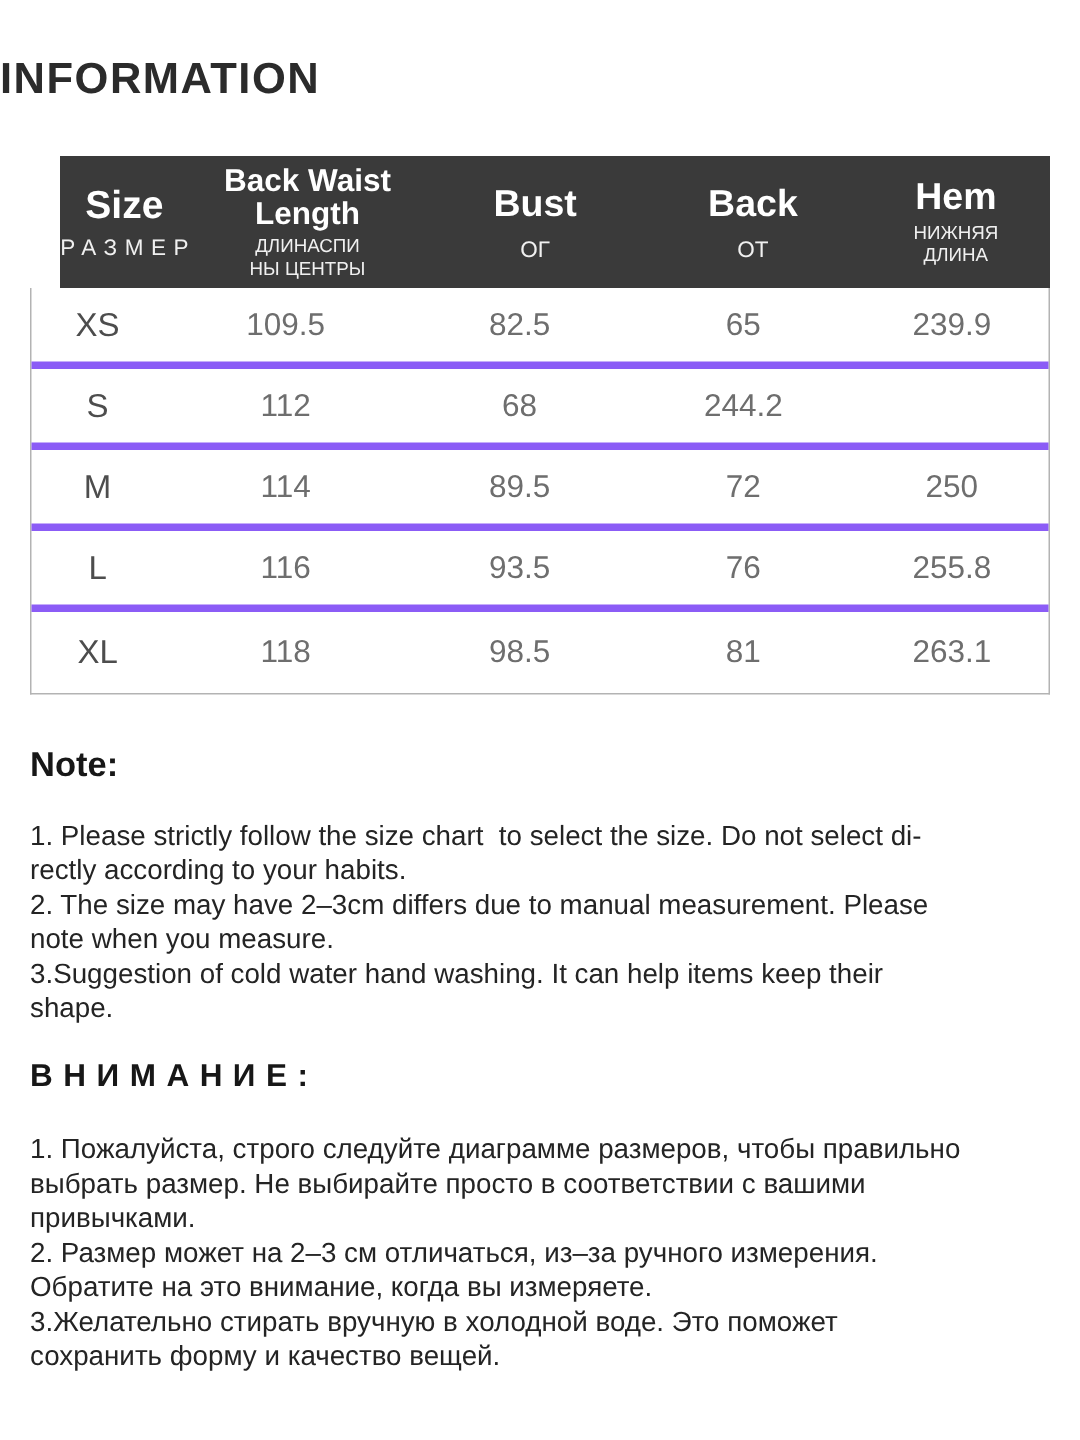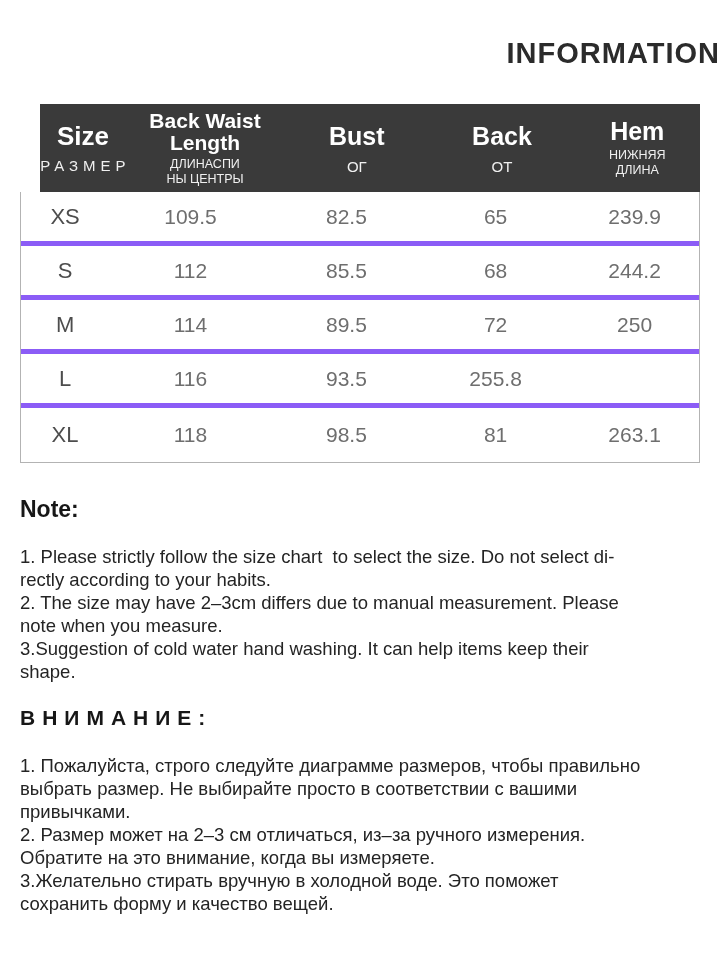--- a/index.html
+++ b/index.html
@@ -9,21 +9,21 @@
     height: 960px;
     background: #ffffff;
     font-family: "Liberation Sans", sans-serif;
     overflow: hidden;
   }
   .page-title {
     margin: 0;
     padding-top: 38px;
     height: 30px;
     line-height: 30px;
-    text-align: right;
+    text-align: left;
     font-size: 29px;
     font-weight: 700;
     letter-spacing: 1px;
     color: #2b2b2b;
   }
   
   .size-table { margin: 36px 20px 0 20px; }
   .thead {
     display: grid;
     grid-template-columns: 13% 24% 22% 22% 19%;
@@ -135,35 +135,35 @@
       <div class="tr">
         <div class="td size-cell">XS</div>
         <div class="td">109.5</div>
         <div class="td">82.5</div>
         <div class="td">65</div>
         <div class="td">239.9</div>
       </div>
       <div class="tr">
         <div class="td size-cell">S</div>
         <div class="td">112</div>
-        <div class="td">85.5</div>
         <div class="td">68</div>
         <div class="td">244.2</div>
       </div>
       <div class="tr">
         <div class="td size-cell">M</div>
         <div class="td">114</div>
         <div class="td">89.5</div>
         <div class="td">72</div>
         <div class="td">250</div>
       </div>
       <div class="tr">
         <div class="td size-cell">L</div>
         <div class="td">116</div>
         <div class="td">93.5</div>
+        <div class="td">76</div>
         <div class="td">255.8</div>
       </div>
       <div class="tr">
         <div class="td size-cell">XL</div>
         <div class="td">118</div>
         <div class="td">98.5</div>
         <div class="td">81</div>
         <div class="td">263.1</div>
       </div>
     </div>

